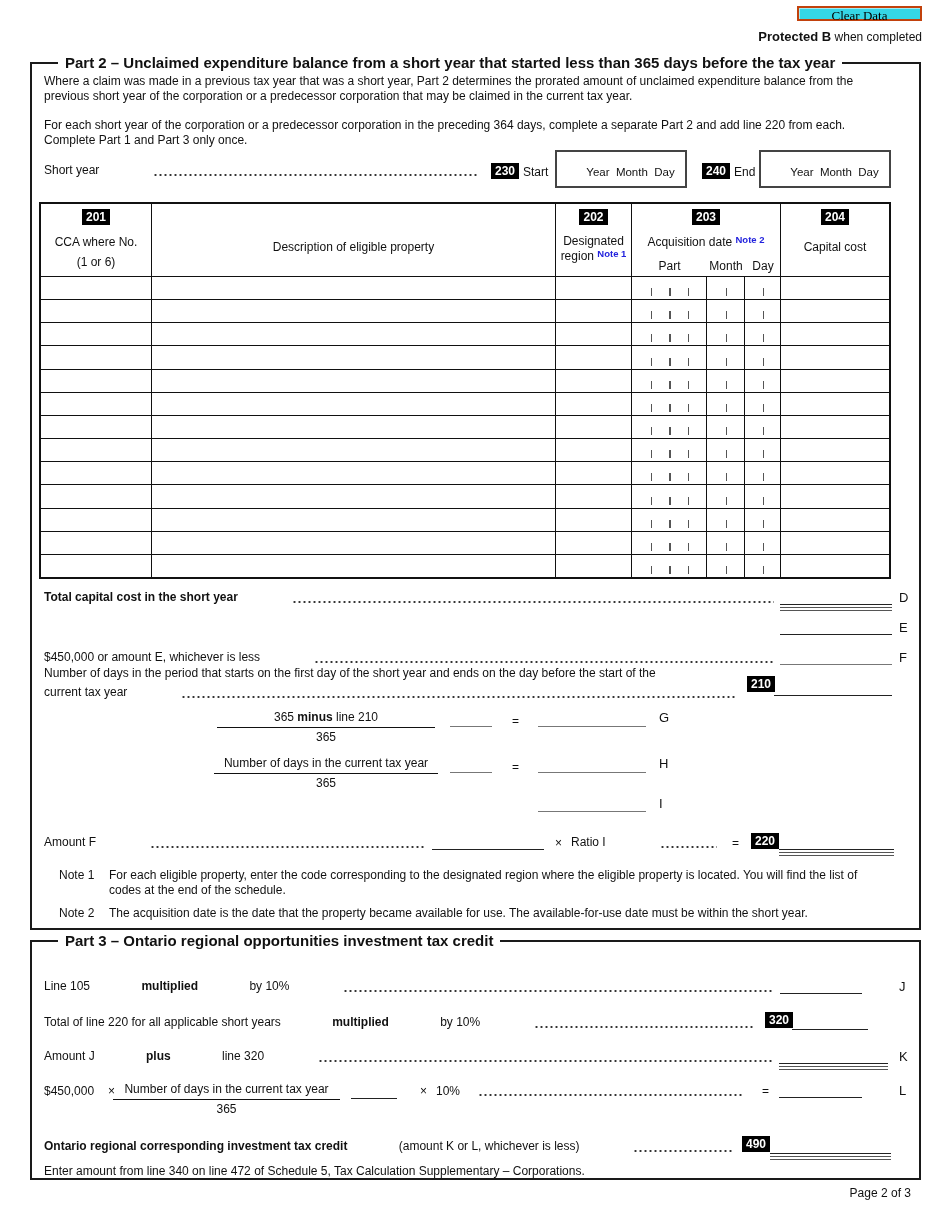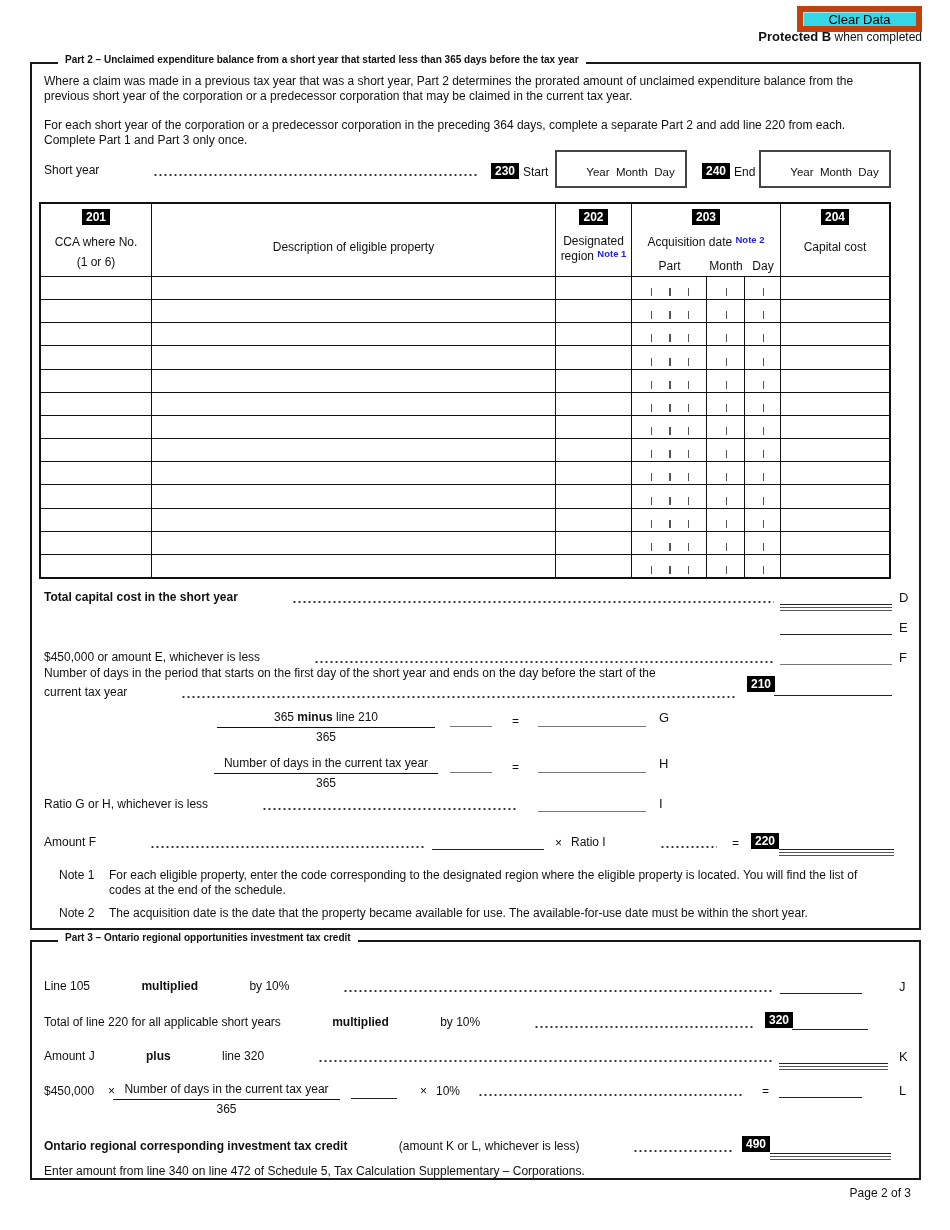--- a/index.html
+++ b/index.html
@@ -2,41 +2,41 @@
 <html><head>
 <meta charset="utf-8">
 <style>
   * { box-sizing: border-box; margin: 0; padding: 0; }
   body { background: #fff; }
   .page { position: relative; width: 950px; height: 1230px; background: #fff;
           font-family: "Liberation Sans", sans-serif; color: #111; font-size: 12px; overflow: hidden; }
   .abs { position: absolute; }
   .box { position: absolute; border: 2px solid #1a1a1a; background: #fff; }
   .box-title { position: absolute; top: -10px; left: 26px; background: #fff; padding: 0 7px;
-               font-weight: bold; font-size: 10px; white-space: nowrap; }
+               font-weight: bold; font-size: 15px; white-space: nowrap; }
   .code { display: inline-block; background: #000; color: #fff; font-weight: bold;
           font-size: 12px; line-height: 14px; padding: 1px 4px; }
   .row { position: absolute; display: flex; align-items: flex-end; height: 16px; gap: 48px; }
   .t, .b { white-space: pre; line-height: 15px; }
   .b { font-weight: bold; }
   .dotfill { flex: 1; height: 4px; margin: 0 6px 1px 6px; background-repeat: repeat-x;
              background-image: radial-gradient(circle, #333 0.9px, transparent 1.3px);
              background-size: 5px 4px; }
   .ans { position: absolute; height: 15px; border-bottom: 1.5px solid #222; }
   .ans.gray { border-bottom: 1.5px solid #777; }
   .ans.total::before { content: ""; position: absolute; left: 0; right: 0; bottom: -4px; border-top: 1px solid #555; }
   .ans.total::after  { content: ""; position: absolute; left: 0; right: 0; bottom: -6.5px; border-top: 1px solid #555; }
   .letter { position: absolute; font-size: 13px; line-height: 15px; }
   .wrap2 { white-space: pre-line; line-height: 15px; }
   .frac-num { position: absolute; text-align: center; line-height: 15px; white-space: pre; }
   .frac-bar { position: absolute; border-top: 1.5px solid #111; }
   .datebox { position: absolute; border: 2px solid #444; background: #fff; text-align: center;
              font-size: 11.5px; white-space: pre; padding-top: 2px; }
-  .clear-btn { position: absolute; left: 797px; top: 6px; width: 125px; height: 26px;
-               background: #35d6e6; border: 6px solid #c2410c; font-family: Liberation Sans, sans-serif;
+  .clear-btn { position: absolute; left: 797px; top: 6px; width: 125px; height: 15px;
+               background: #35d6e6; border: 2px solid #c2410c; font-family: Liberation Serif, serif;
                font-size: 13px; color: #000; box-shadow: inset 1px 1px 0 #9eeaf2; cursor: pointer; }
   .protected { position: absolute; top: 29px; right: 28px; font-size: 12px; }
   .protected .pb { font-weight: bold; font-size: 13px; }
 
   
   .ptable { position: absolute; left: 7px; top: 138px; width: 852px; height: 377px;
             border: 2px solid #111; display: flex; flex-direction: column; background: #fff; }
   .thead { position: relative; flex: none; height: 73px; border-bottom: 1.5px solid #111;
            display: grid; grid-template-columns: 111px 404px 76px 149px 1fr; }
   .thead > div { position: relative; border-right: 1px solid #111; }
@@ -371,24 +371,20 @@
     <div class="letter" style="left:627px; top:646px;">G</div>
 
     <div class="frac-num" style="left:179px; top:692px; width:230px;">Number of days in the current tax year</div>
     <div class="frac-bar" style="left:182px; top:709px; width:224px;"></div>
     <div class="frac-num" style="left:179px; top:712px; width:230px;">365</div>
     <div class="ans gray" style="left:418px; top:694px; width:42px;"></div>
     <div class="t abs" style="left:480px; top:696px;">=</div>
     <div class="ans gray" style="left:506px; top:694px; width:108px;"></div>
     <div class="letter" style="left:627px; top:692px;">H</div>
 
-    <div class="row" style="left:12px; top:732px; width:480px;">
-      <span class="t">Ratio G or H, whichever is less</span>
-      <span class="dotfill"></span>
-    </div>
     <div class="ans gray" style="left:506px; top:733px; width:108px;"></div>
     <div class="letter" style="left:627px; top:732px;">I</div>
 
     <div class="row" style="left:12px; top:770px; width:388px;">
       <span class="t">Amount F</span>
       <span class="dotfill"></span>
     </div>
     <div class="ans" style="left:400px; top:771px; width:112px;"></div>
     <div class="t abs" style="left:523px; top:772px;">×</div>
     <div class="row" style="left:539px; top:770px; width:152px;">

